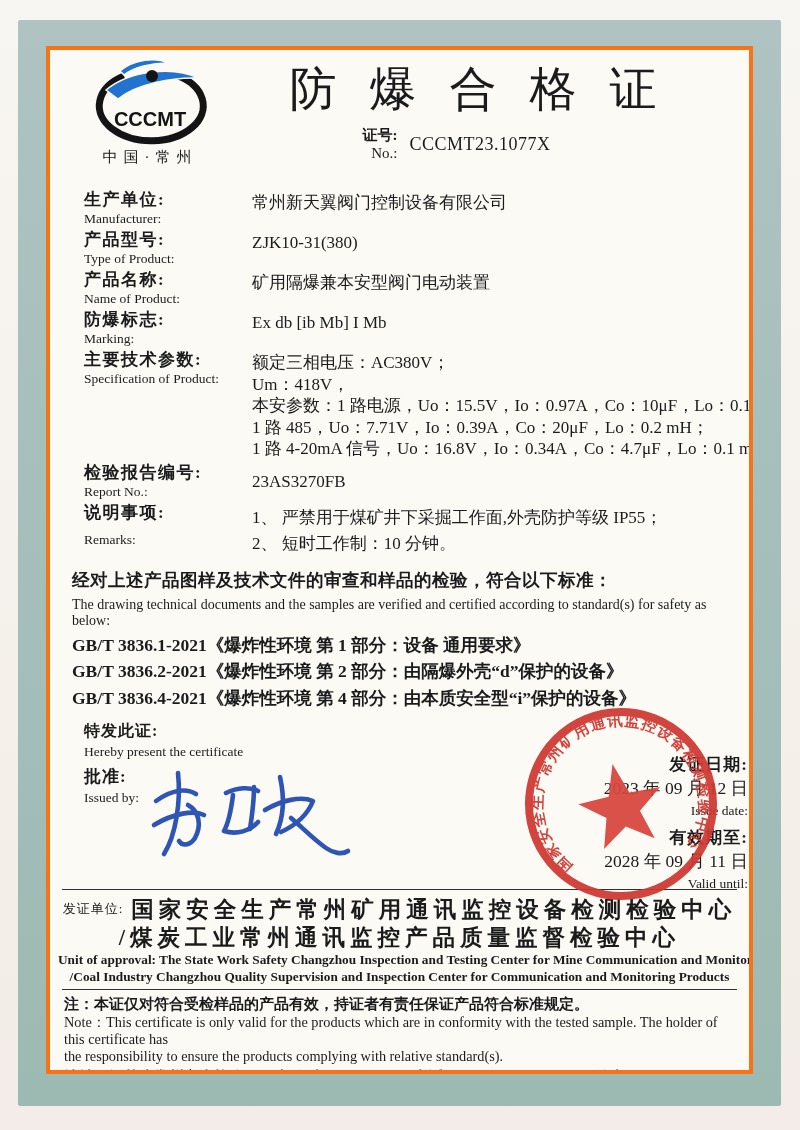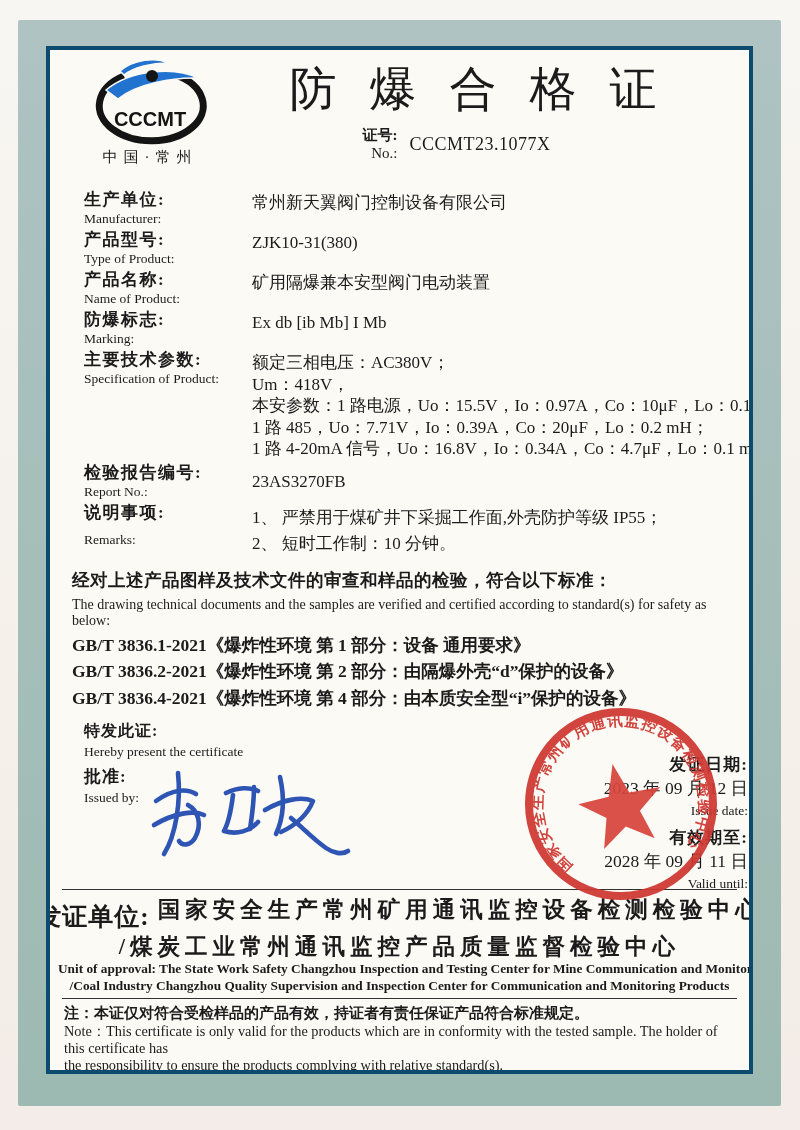--- a/index.html
+++ b/index.html
@@ -7,21 +7,21 @@
   body {
     position:relative;
     font-family:"Liberation Serif","DejaVu Serif",serif;
     color:#1b1b1b;
     background:linear-gradient(180deg,#f8f6f2 0%,#f4efe9 70%,#f3ece8 100%);
     overflow:hidden;
   }
   .frame { position:absolute; left:18px; top:20px; width:763px; height:1086px;
            background:linear-gradient(180deg,#aec3c2,#9dbab2); border-radius:2px; }
   .paper { position:absolute; left:46px; top:46px; width:707px; height:1028px;
-           background:#fbfaf5; border:4px solid #0c4a6e; overflow:hidden; }
+           background:#fbfaf5; border:4px solid #f97316; overflow:hidden; }
 
   
   .header { position:relative; height:140px; }
   .logo { position:absolute; left:22px; top:6px; width:156px; text-align:center; }
   .logo-region { font-size:15px; letter-spacing:6px; font-weight:400; margin-top:-4px; }
   .title-wrap { position:absolute; left:160px; right:6px; top:8px; text-align:center; }
   .title { font-size:47px; letter-spacing:33px; padding-left:26px; font-weight:500; white-space:nowrap; }
   .subtitle { font-size:24px; letter-spacing:1px; word-spacing:13px; margin-top:4px; }
   .certno { display:flex; justify-content:center; align-items:center; gap:12px; margin-top:5px; margin-left:-40px; }
   .certno-labels { text-align:right; }
@@ -59,21 +59,21 @@
   .dlen { width:112px; text-align:right; font-size:13.5px; margin:3px 0 7px; }
   .dval { font-size:17.5px; margin-left:8px; white-space:nowrap; }
   .stamp { position:absolute; left:468px; top:-20px; width:206px; height:206px;
            transform:rotate(-12deg); opacity:.93; z-index:3; }
 
   .rule { border-top:1.8px solid #303030; margin:0 12px; }
 
   
   .approval { padding:6px 8px 4px; }
   .app-row1 { display:flex; justify-content:center; align-items:flex-start; }
-  .app-label { font-size:25px; font-weight:700; margin-right:8px; padding-top:4px; letter-spacing:1px; flex:none; }
+  .app-label { font-size:13px; font-weight:400; margin-right:8px; padding-top:4px; letter-spacing:1px; flex:none; }
   .app-line { font-size:22.5px; font-weight:700; letter-spacing:5px; white-space:nowrap; line-height:28px; }
   .app-line2 { text-align:center; font-size:22.5px; font-weight:700; letter-spacing:5px; line-height:28px; }
   .app-en { text-align:center; font-size:13.3px; font-weight:700; line-height:16.5px; white-space:nowrap; }
 
   
   .footer { padding:5px 14px 0; }
   .note-zh { font-size:15px; font-weight:600; line-height:19px; }
   .note-en { font-size:14.3px; line-height:17px; }
   .addr-row { display:flex; margin-top:3px; font-size:15px; font-weight:600; line-height:19px; white-space:nowrap; }
   .c1 { width:238px; } .c2 { width:152px; } .c3 { width:202px; } .c4 { flex:1; }

